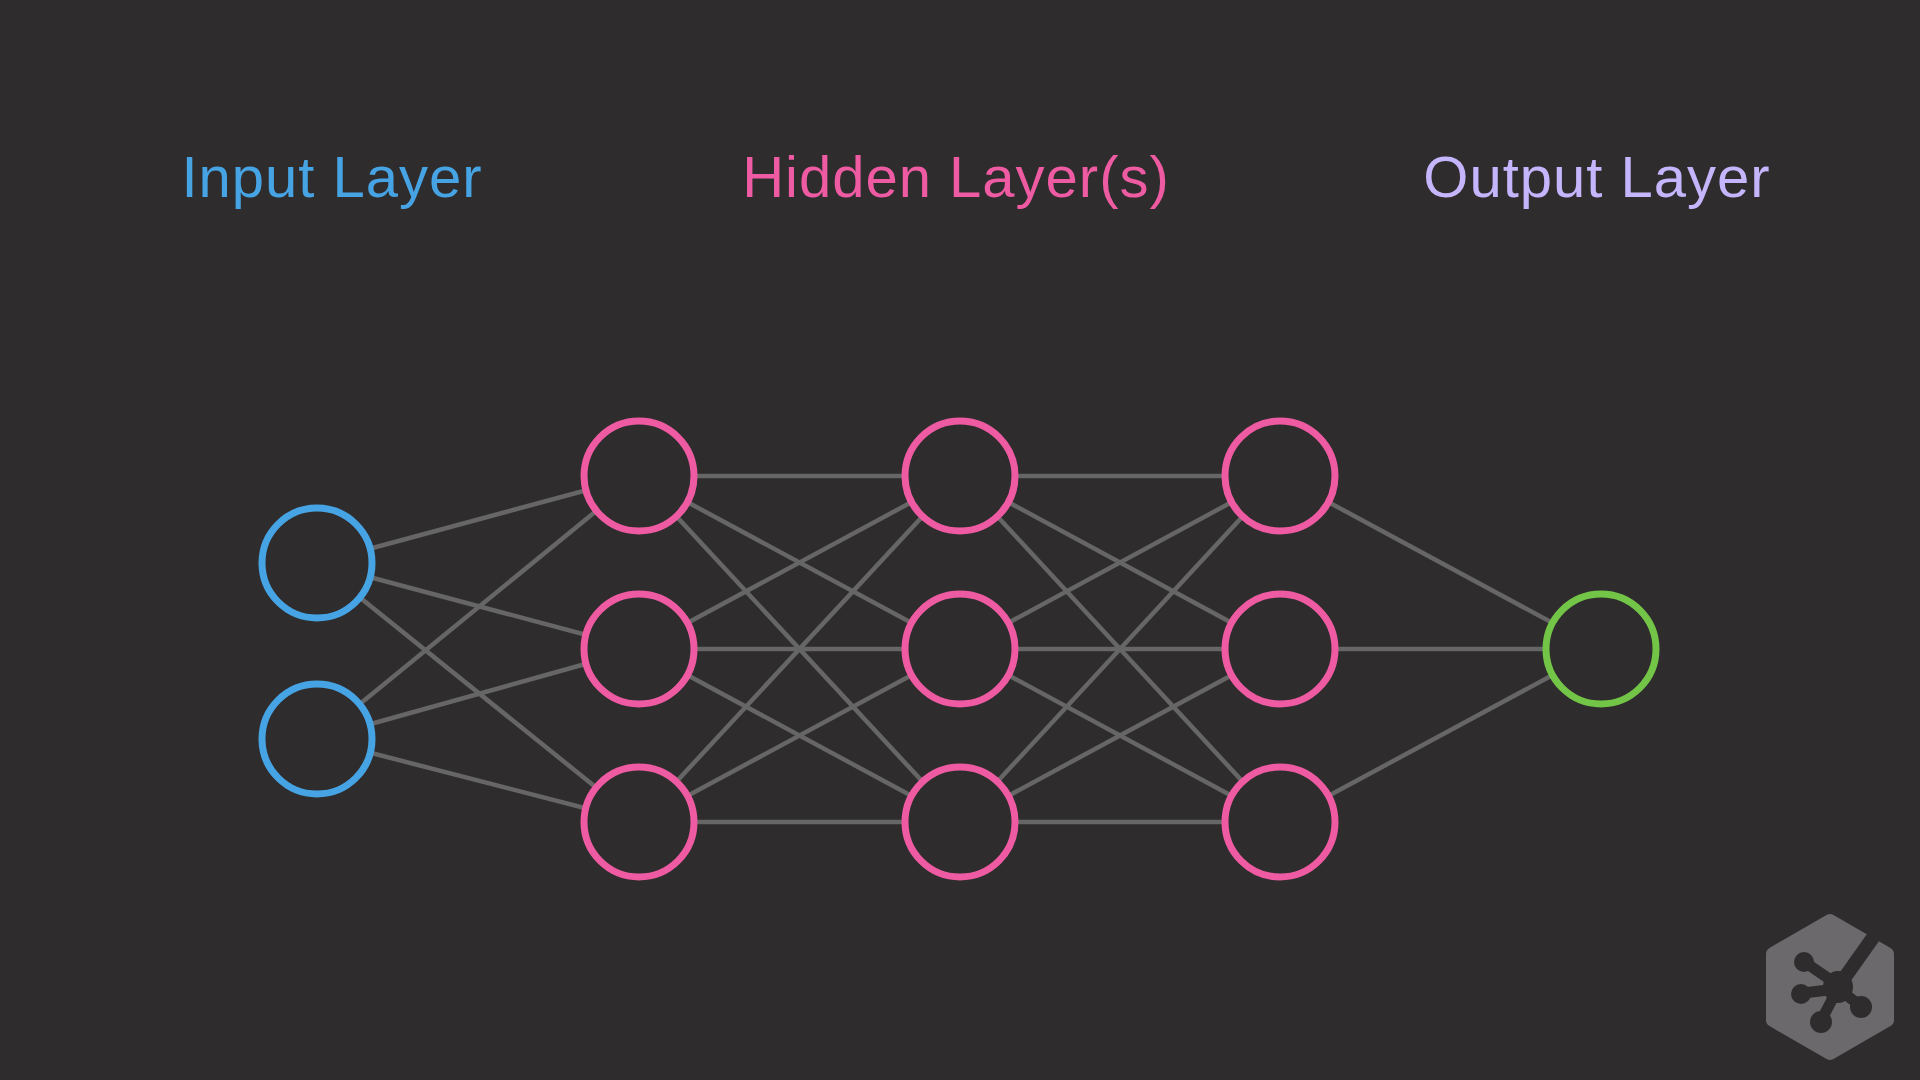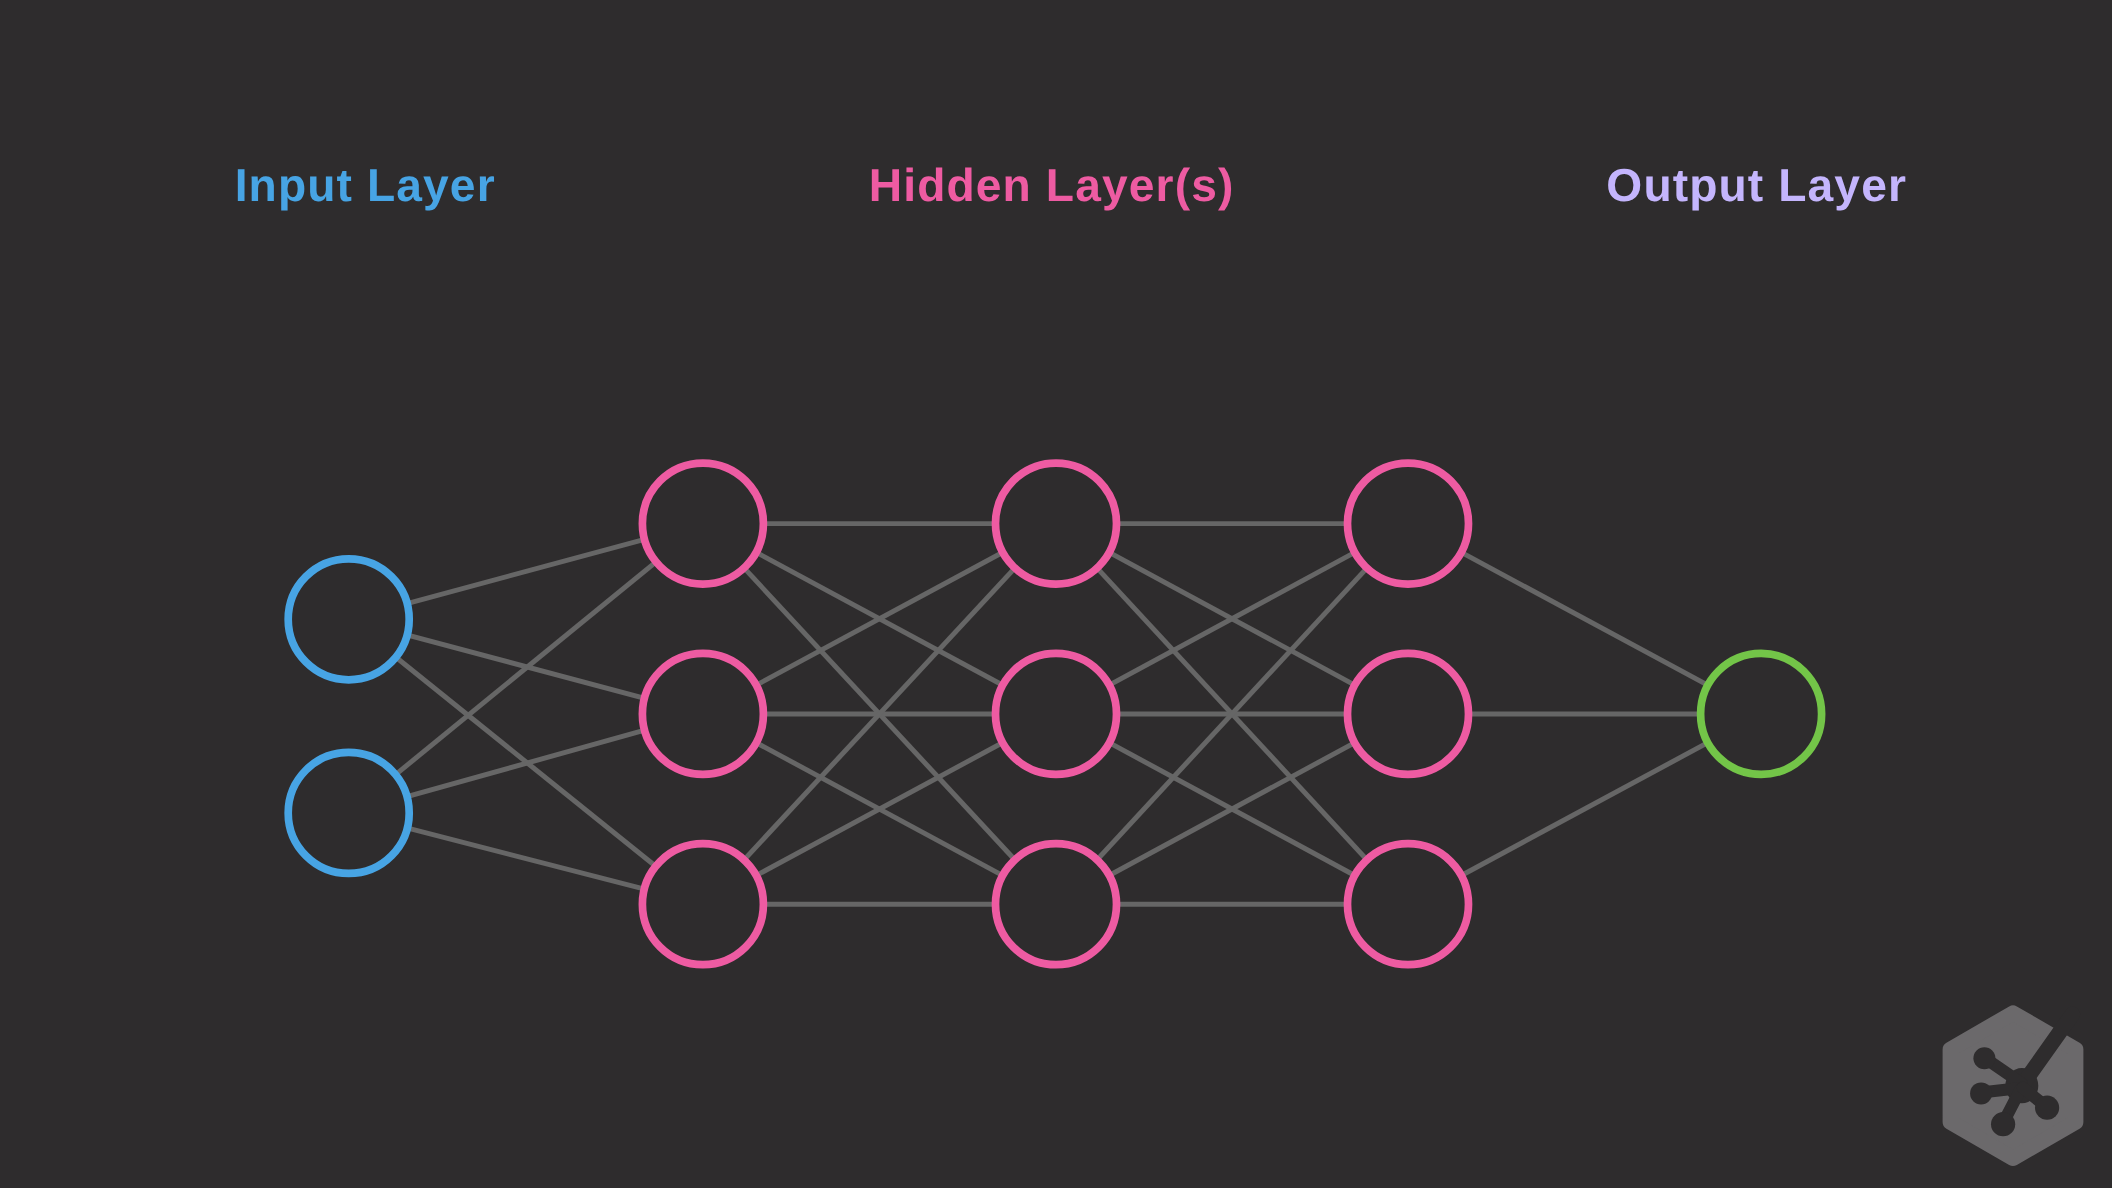--- a/index.html
+++ b/index.html
@@ -10,22 +10,22 @@
     position: relative;
     width: 1920px;
     height: 1080px;
     overflow: hidden;
     font-family: "Liberation Sans", "DejaVu Sans", sans-serif;
   }
   .layer-title {
     position: absolute;
     top: 148px;
     transform: translateX(-50%);
-    font-size: 42px;
-    font-weight: 700;
+    font-size: 58px;
+    font-weight: 400;
     letter-spacing: 1px;
     white-space: nowrap;
     line-height: 1;
   }
   .title-input  { left: 332px;  }
   .title-hidden { left: 956px; text-align: right;  }
   .title-output { left: 1597px; }
   .network-svg {
     position: absolute;
     left: 0;

